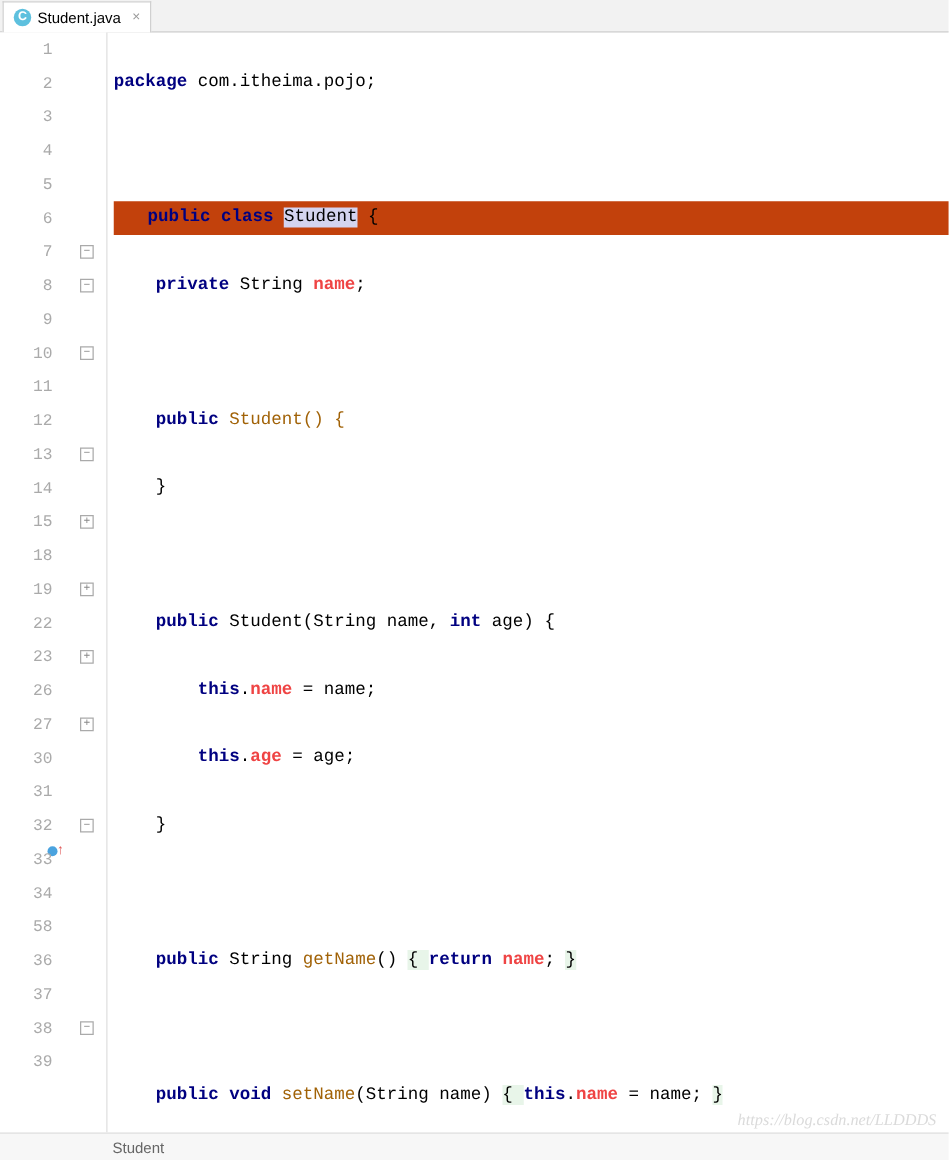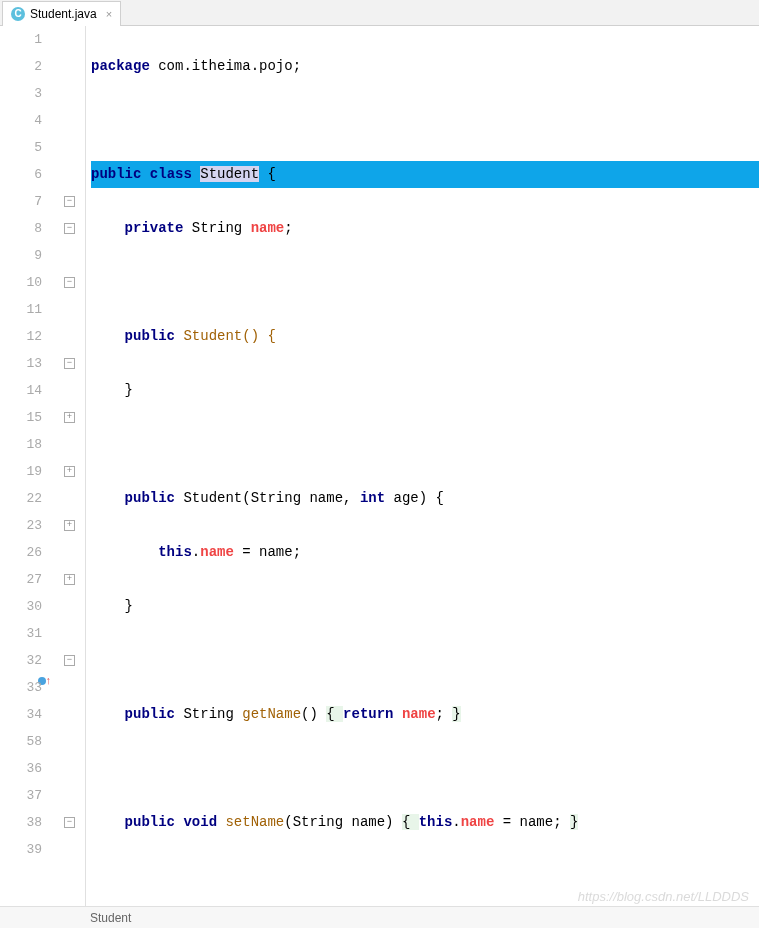--- a/index.html
+++ b/index.html
@@ -98,21 +98,21 @@
 .override-icon .circ { width: 8px; height: 8px; border-radius: 50%; background: #4aa3df; display: inline-block; }
 .override-icon .arr { color: #e05a5a; font-weight: bold; margin-left: -1px; }
 .code {
   flex: 1;
   padding-left: 5px;
   line-height: 27px;
   white-space: pre;
   position: relative;
 }
 .code .line { height: 27px; }
-.code .line.hl { background: #0ea5e9; }
+.code .line.hl { background: #c2410c; padding-left: 27px; }
 .kw { color: #000080; font-weight: bold; }
 .fld { color: #ef4444; font-weight: bold; }
 .dim { color: #a16207; }
 .sel { background: #d4d4f0; }
 .fold-bg { background: #e8f5e9; }
 .breadcrumb {
   height: 22px;
   background: #f7f7f7;
   border-top: 1px solid #e0e0e0;
   padding-left: 90px;
@@ -120,21 +120,21 @@
   font-size: 12px;
   color: #666;
   line-height: 22px;
   position: relative;
 }
 .watermark {
   position: absolute;
   right: 10px;
   bottom: 24px;
   color: rgba(150,150,150,0.35);
-  font-family: Liberation Sans, sans-serif;
+  font-family: Liberation Serif, serif;
   font-size: 13px;
   font-style: italic;
 }
 </style>
 </head>
 <body>
 
 <div class="tab-bar">
   <div class="tab">
     <span class="tab-icon">C</span>
@@ -198,20 +198,21 @@
 <div class="line"><span class="kw">package</span><span> com.itheima.pojo;</span></div>
 <div class="line"></div>
 <div class="line hl"><span class="kw">public</span> <span class="kw">class</span> <span class="sel">Student</span><span> {</span></div>
 <div class="line">    <span class="kw">private</span><span> String </span><span class="fld">name</span><span>;</span></div>
 <div class="line"></div>
 <div class="line">    <span class="kw">public</span><span class="dim"> Student() {</span></div>
 <div class="line">    <span>}</span></div>
 <div class="line"></div>
 <div class="line">    <span class="kw">public</span><span> Student(String name, </span><span class="kw">int</span><span> age) {</span></div>
 <div class="line">        <span class="kw">this</span><span>.</span><span class="fld">name</span><span> = name;</span></div>
+<div class="line">        <span class="kw">this</span><span>.</span><span class="fld">age</span><span> = age;</span></div>
 <div class="line">    <span>}</span></div>
 <div class="line"></div>
 <div class="line">    <span class="kw">public</span><span> String </span><span class="dim">getName</span><span>() </span><span class="fold-bg">{ </span><span class="kw">return</span><span> </span><span class="fld">name</span><span>; </span><span class="fold-bg">}</span></div>
 <div class="line"></div>
 <div class="line">    <span class="kw">public</span> <span class="kw">void</span><span class="dim"> setName</span><span>(String name) </span><span class="fold-bg">{ </span><span class="kw">this</span><span>.</span><span class="fld">name</span><span> = name; </span><span class="fold-bg">}</span></div>
 
 
 
 
 

